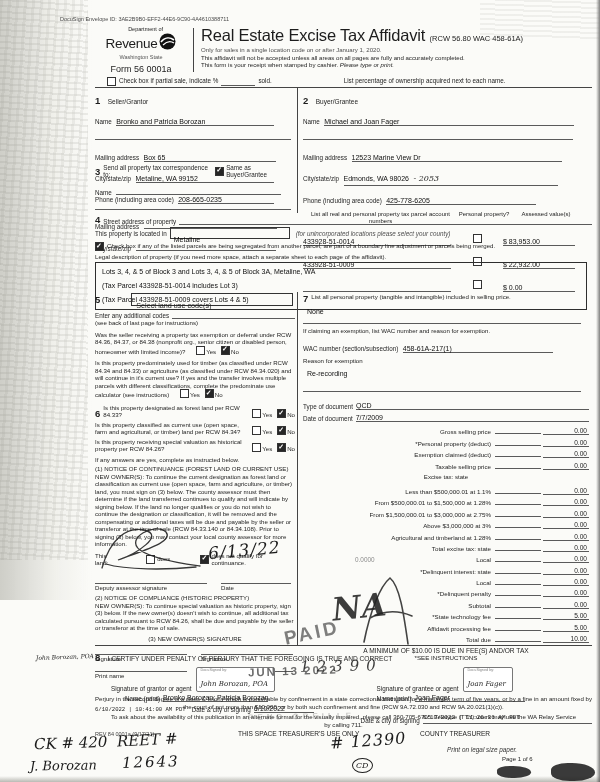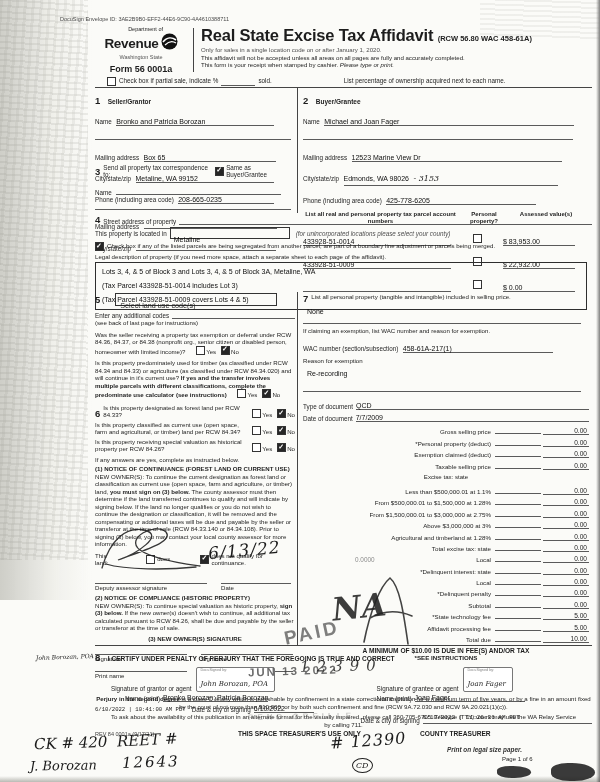--- a/index.html
+++ b/index.html
@@ -2,21 +2,21 @@
 <html><head>
 <meta charset="utf-8">
 <style>
   html,body{margin:0;padding:0}
   body{width:600px;height:782px;position:relative;overflow:hidden;background:#fbfbf8;
        font-family:"Liberation Sans",sans-serif;color:#1d1d1d;-webkit-font-smoothing:antialiased}
   .abs{position:absolute}
   .t55{font-size:5.5px;line-height:6.8px}
   .t6{font-size:6.1px;line-height:7.5px}
   .t65{font-size:6.5px;line-height:8px}
-  .b{font-weight:bold}
+  .b{font-weight:normal}
   .i{font-style:italic}
   .lbl{font-size:6.3px;color:#252525}
   .val{font-size:7px;color:#101010}
   .ul{border-bottom:1px solid #5a5a5a}
   .secnum{font-weight:bold;font-size:9.5px;margin-right:3px}
   .cb{display:inline-block;width:7px;height:7px;border:1px solid #333;background:#fff;
       vertical-align:-1px;position:relative;flex:none}
   .cb.on{background:#262626}
   .cb.on::after{content:"✓";position:absolute;left:0px;top:-1.5px;font-size:7px;color:#fff;font-weight:bold}
   .yn{white-space:nowrap;margin-left:4px}
@@ -69,21 +69,21 @@
           <path d="M4 12 C8 8,12 8,15 10" stroke="#fff" stroke-width="1.2" fill="none"></path>
         </svg>
       </span>
     </div>
     <div class="t55" style="color:#555">Washington State</div>
     <div class="b" style="font-size:9px;margin-top:3px">Form 56 0001a</div>
   </div>
   <div class="abs vline" style="left:98px;top:2px;height:44px"></div>
   <div class="abs" style="left:106px;top:0;width:390px">
     <div>
-      <span class="b" style="font-size:16.5px;letter-spacing:-.2px">Real State Excise Tax Affidavit</span>
+      <span class="b" style="font-size:16.5px;letter-spacing:-.2px">Real Estate Excise Tax Affidavit</span>
       <span class="b" style="font-size:7.5px">(RCW 56.80 WAC 458-61A)</span>
     </div>
     <div class="t6" style="color:#4f4f4f;margin-top:1px">Only for sales in a single location code on or after January 1, 2020.</div>
     <div class="t6">This affidavit will not be accepted unless all areas on all pages are fully and accurately completed.</div>
     <div class="t6"><span>This form is your receipt when stamped by cashier. </span><span class="i">Please type or print.</span></div>
   </div>
 </div>
 
 <div class="abs" style="left:107px;top:77px;width:485px;display:flex">
   <span class="cb"></span>
@@ -114,21 +114,21 @@
   <div><span class="secnum">2</span>
        <span class="b t65">Buyer/Grantee</span></div>
   <div style="margin-top:2px"><span class="lbl">Name</span>
        <span class="ul val" style="display:inline-block;width:250px">Michael and Joan Fager</span></div>
   <div class="ul" style="height:11px;width:270px"></div>
   <div style="margin-top:6px"><span class="lbl">Mailing address</span>
        <span class="ul val" style="display:inline-block;width:210px">12523 Marine View Dr</span></div>
   <div style="margin-top:3px"><span class="lbl">City/state/zip</span>
        <span class="ul" style="display:inline-block;width:214px">
          <span class="val">Edmonds, WA 98026</span>
-         <span class="hand" style="font-size:8px">- 3153</span>
+         <span class="hand" style="font-size:8px">- 2053</span>
        </span></div>
   <div style="margin-top:3px"><span class="lbl">Phone (including area code)</span>
        <span class="ul val" style="display:inline-block;width:150px">425-778-6205</span></div>
 
   <div style="margin-top:4px">
     <div style="display:flex;text-align:center">
       <div class="b" style="width:155px;font-size:6px;line-height:7px">List all real and personal property tax parcel account numbers</div>
       <div class="b" style="width:52px;font-size:6px;line-height:7px">Personal property?</div>
       <div class="b" style="width:72px;font-size:6px;line-height:7px">Assessed value(s)</div>
     </div>
@@ -189,21 +189,21 @@
     <div class="val" style="line-height:14px">(Tax Parcel 433928-51-0014 includes Lot 3)</div>
     <div class="val" style="line-height:14px">(Tax Parcel 433928-51-0009 covers Lots 4 &amp; 5)</div>
   </div>
 </div>
 
 <div class="abs vline" style="left:297px;top:292px;height:353px"></div>
 
 <div class="abs" style="left:95px;top:293px;width:200px">
   <div style="display:flex;align-items:center">
     <span class="secnum">5</span>
-    <span style="display:inline-block;border:1px solid #333;width:152px;height:11px;margin-left:12px;padding:0 4px">
+    <span style="display:inline-block;border:1px solid #333;width:152px;height:11px;margin-left:28px;padding:0 4px">
       <span style="font-size:7.2px">Select land use code(s)</span>
     </span>
   </div>
   <div style="display:flex;align-items:flex-end;margin-top:6px">
     <span class="lbl">Enter any additional codes</span>
     <span class="ul" style="flex:1;margin-left:3px"></span>
   </div>
   <div class="t6">(see back of last page for instructions)</div>
 
   <div class="t6" style="margin-top:4px">

